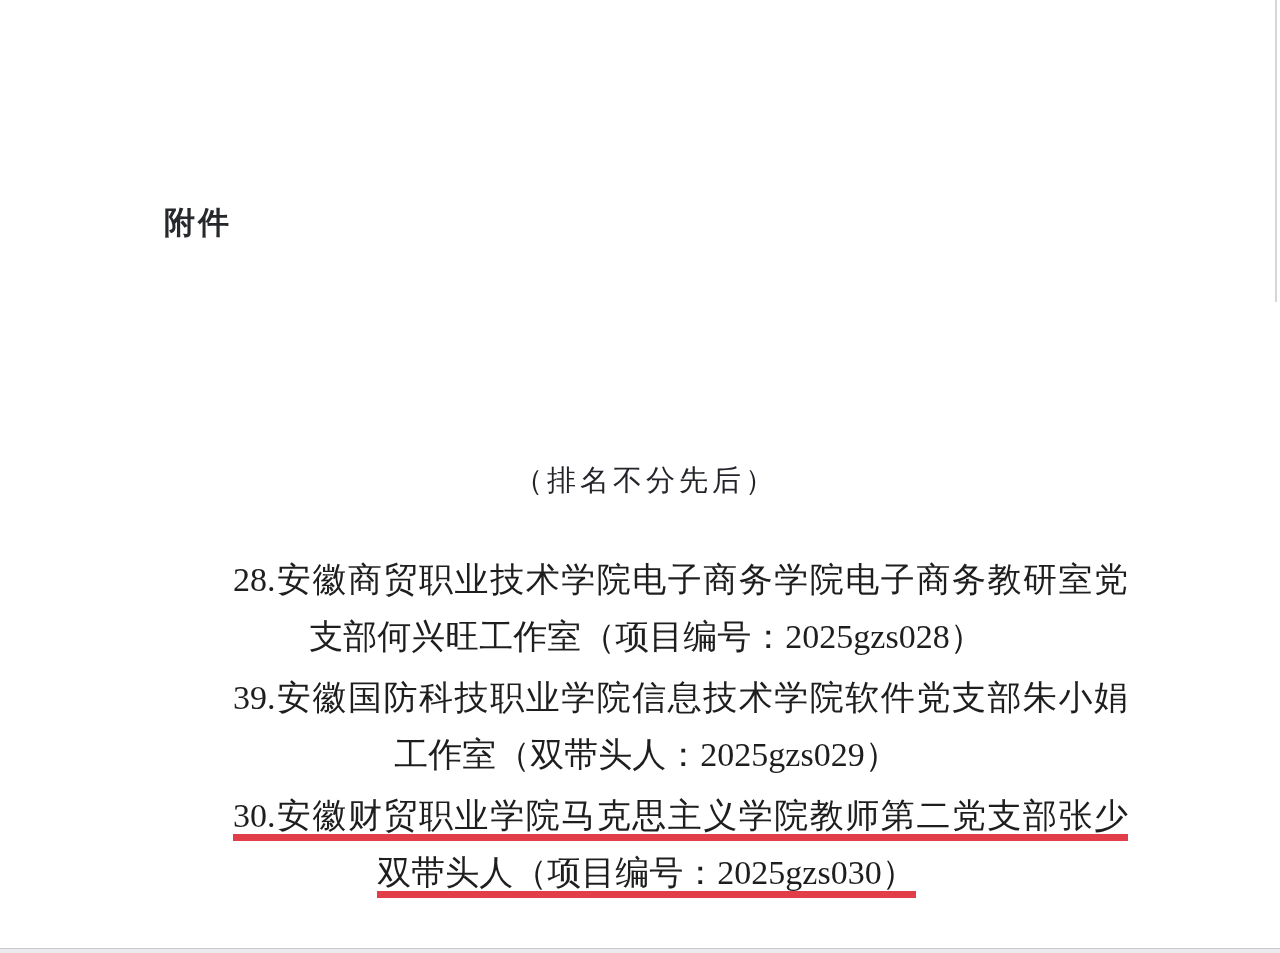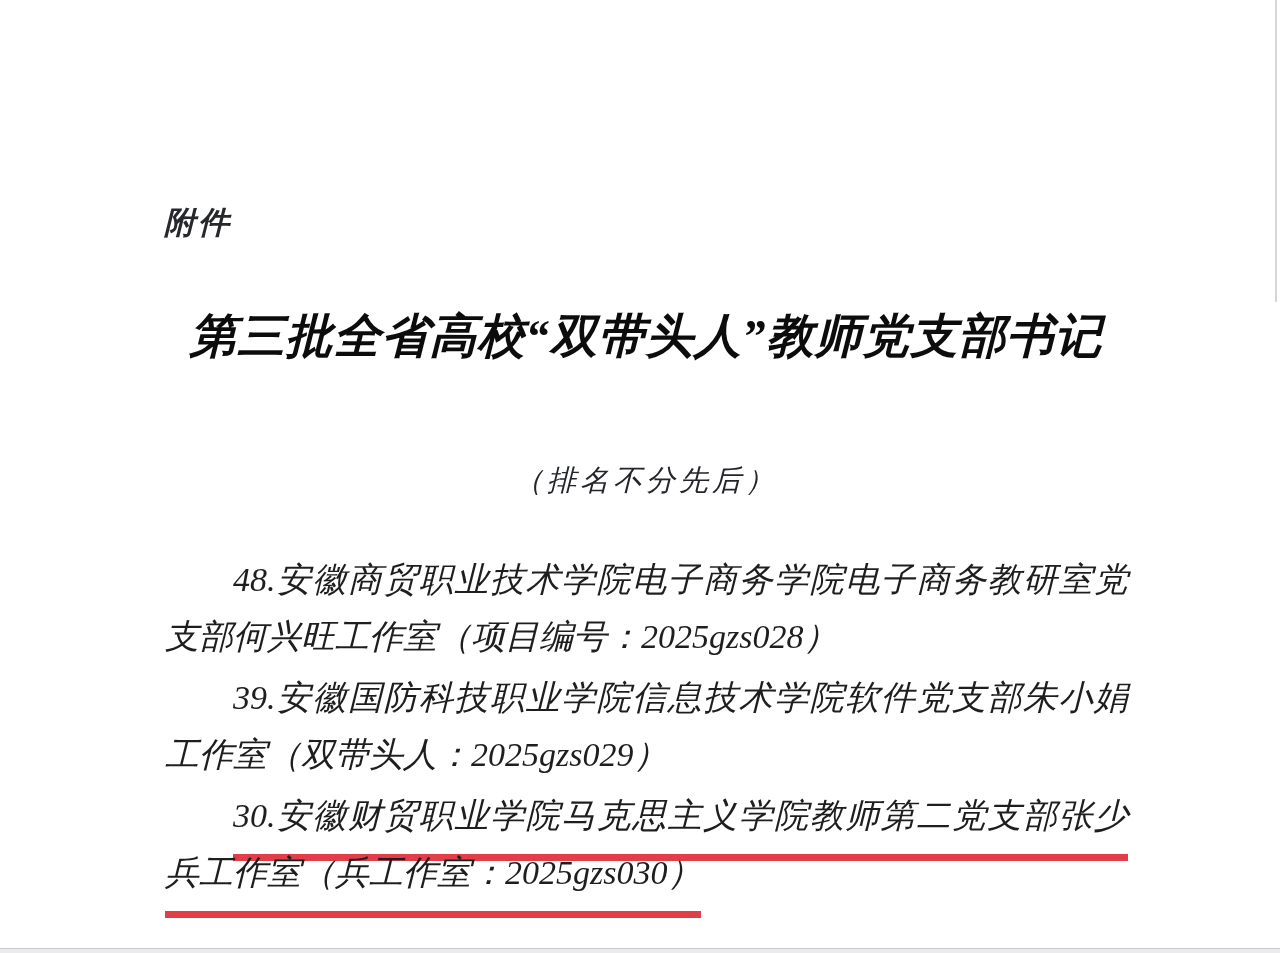--- a/index.html
+++ b/index.html
@@ -6,21 +6,21 @@
   * { box-sizing:border-box; }
   html,body { margin:0; padding:0; }
   body {
     width:1280px; height:953px;
     background:#ffffff;
     overflow:hidden;
     position:relative;
     font-family:"Liberation Serif","DejaVu Serif",serif;
     color:var(--text);
   }
-  .doc { position:absolute; inset:0;font-style:italic; }
+  .doc { position:absolute; inset:0; }
 
   .attachment {
     position:absolute; left:164px; top:202px;
     font-family:"Liberation Sans","DejaVu Sans",sans-serif;
     font-weight:700; font-size:31px; letter-spacing:3px;
     color:#26282c;
   }
 
   .title {
     position:absolute; left:158px; top:300px; width:976px; margin:0;
@@ -35,66 +35,65 @@
     text-align:center;
     font-size:29px; line-height:40px; letter-spacing:4px;
     color:#23252a;
   }
 
   .list {
     position:absolute; left:165px; top:551px; width:963px;
     font-size:34px; color:var(--text);
   }
   .para { margin:0 0 4px 0; }
-  .line { line-height:57px; text-align:left; white-space:nowrap; }
+  .line { line-height:57px; text-align:center; white-space:nowrap; }
   .line.first {
     text-indent:2em;
     white-space:normal;
     text-align:justify;
     text-align-last:justify;
     text-justify:inter-character;
   }
   .hl {
     border-bottom:7px solid var(--red);
-    padding-bottom:20px;
+    padding-bottom:0;
   }
 
   .right-edge-line {
     position:absolute; left:1275px; top:0; width:2px; height:302px;
     background:#d7d7d9;
   }
   .bottom-bar {
     position:absolute; left:0; right:0; bottom:0; height:5px;
     background:#ebebed;
     border-top:1px solid #c9c9cb;
   }
 </style>
 </head>
 <body>
 
 <div class="doc">
 
   <div class="attachment">附件</div>
 
   <h1 class="title">
-    <span class="tline">第三批全省高校“双带头人”教师党支部书记</span>
   </h1>
 
   <div class="subtitle">（排名不分先后）</div>
 
   <div class="list" id="list">
       <div class="para">
-        <div class="line first"><span class="">48.安徽商贸职业技术学院电子商务学院电子商务教研室党</span></div>
+        <div class="line first"><span class="">28.安徽商贸职业技术学院电子商务学院电子商务教研室党</span></div>
         <div class="line"><span class="">支部何兴旺工作室（项目编号：2025gzs028）</span></div>
       </div>
       <div class="para">
         <div class="line first"><span class="">39.安徽国防科技职业学院信息技术学院软件党支部朱小娟</span></div>
         <div class="line"><span class="">工作室（双带头人：2025gzs029）</span></div>
       </div>
       <div class="para">
         <div class="line first"><span class="hl">30.安徽财贸职业学院马克思主义学院教师第二党支部张少</span></div>
-        <div class="line"><span class="hl">兵工作室（兵工作室：2025gzs030）</span></div>
+        <div class="line"><span class="hl">双带头人（项目编号：2025gzs030）</span></div>
       </div>
     </div>
 
   <div class="right-edge-line"></div>
   <div class="bottom-bar"></div>
 </div>
 
 </body></html>

